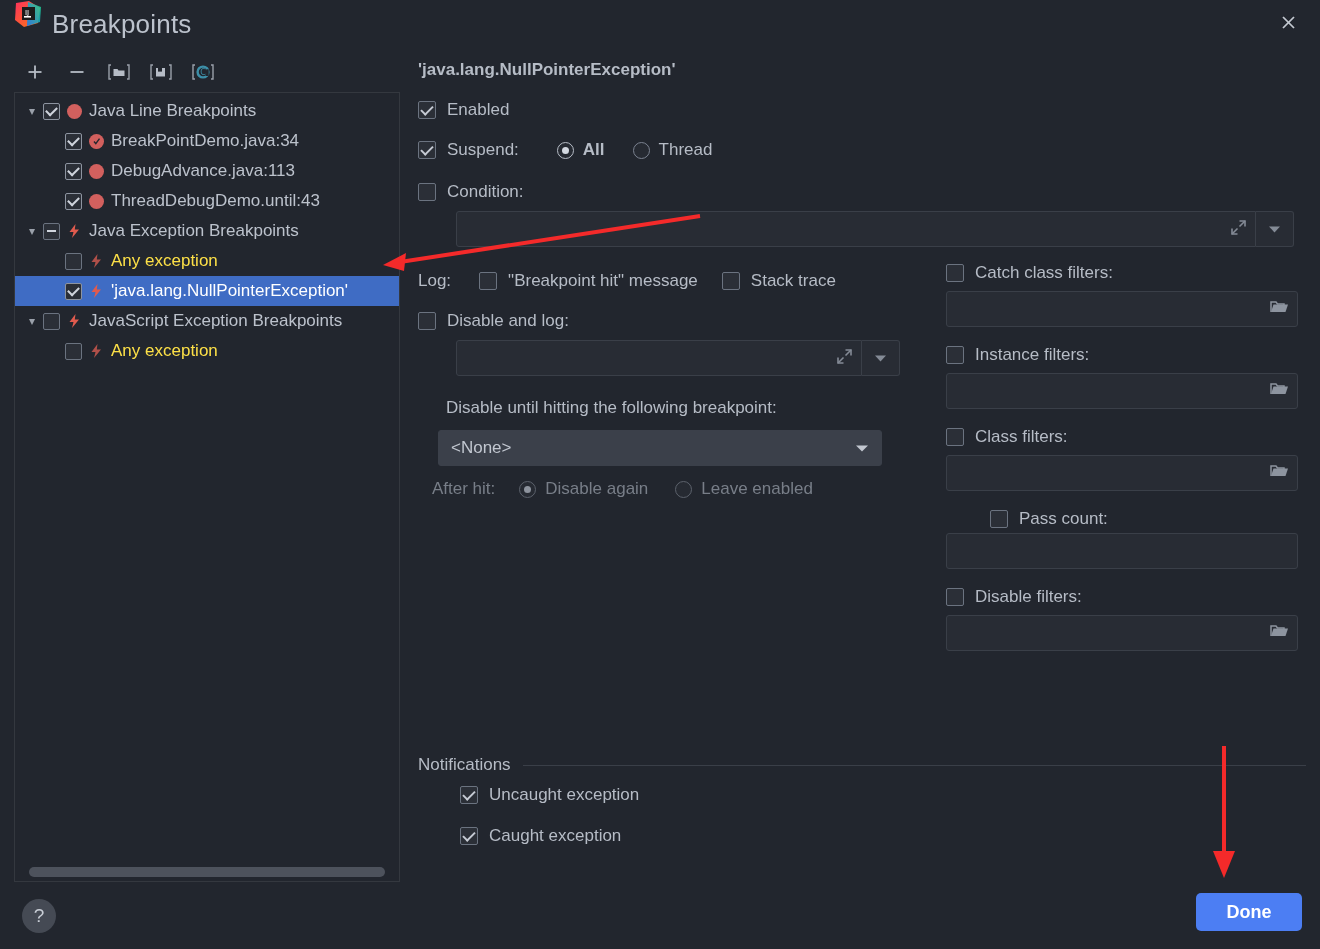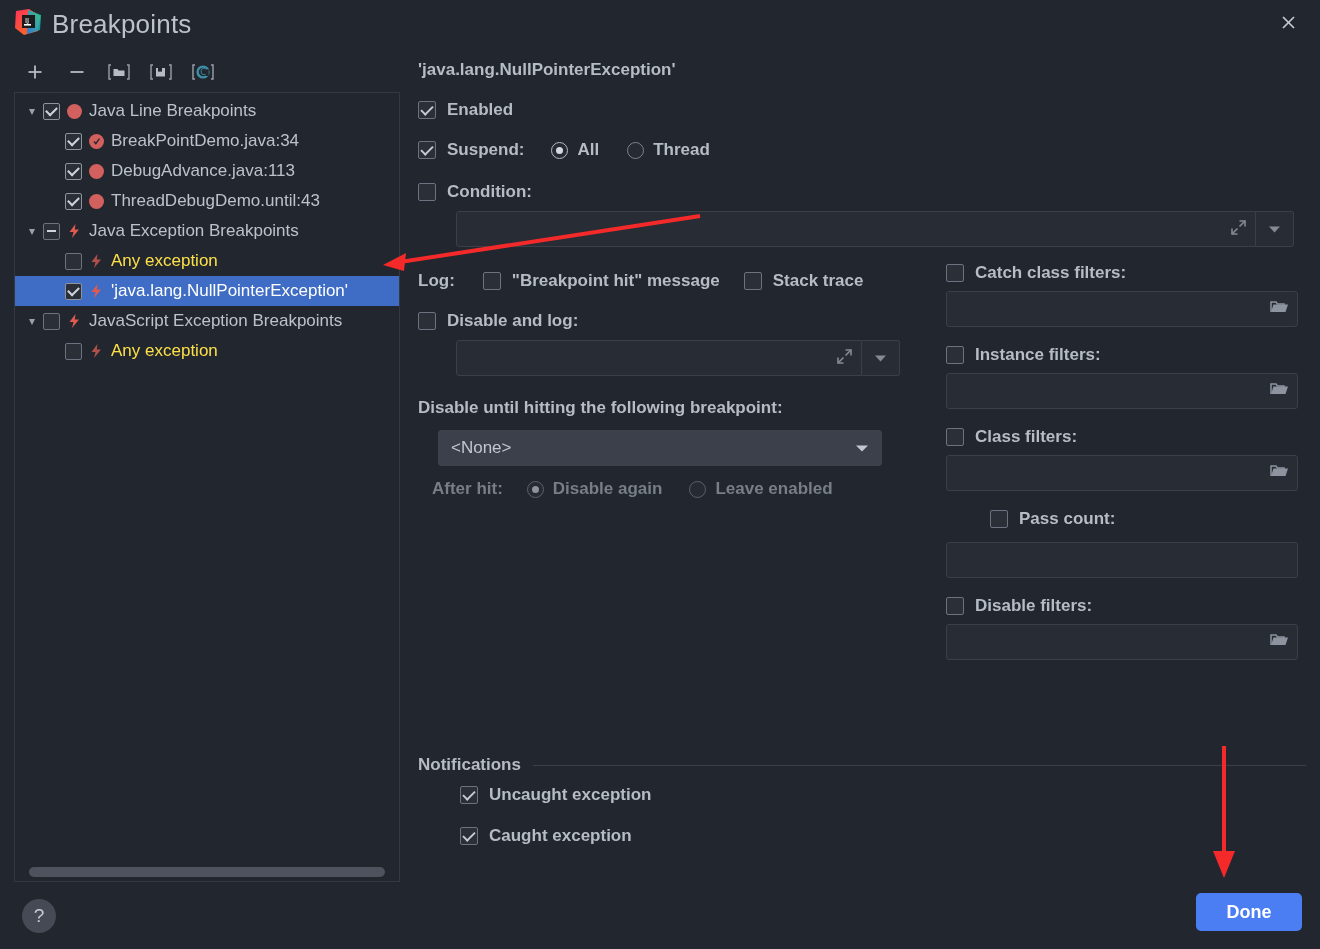--- a/index.html
+++ b/index.html
@@ -16,21 +16,21 @@
     background: #22262e;
     color: #b6bcc6;
   }
 
   
   .titlebar {
     position: absolute; left: 0; top: 0; width: 1320px; height: 44px;
     display: flex; align-items: center;
   }
   .ij-logo {
-    position: absolute; left: 14px; top: 8px;
+    position: absolute; left: 14px; top: 0;
     width: 28px; height: 28px; border-radius: 3px;
     overflow: hidden;
   }
   .title-text {
     position: absolute; left: 52px; top: 9px;
     font-size: 26px; color: #bcc2cc; letter-spacing: .2px;
   }
   .close-btn {
     position: absolute; right: 18px; top: 8px;
     width: 28px; height: 28px;
@@ -109,21 +109,21 @@
     height: 10px; width: 356px; margin-left: 14px;
     background: #4d525c; border-radius: 5px;
   }
 
   
   .detail { position: absolute; left: 418px; top: 60px; width: 888px; }
   .detail-title {
     font-size: 17px; font-weight: bold; color: #b6bcc6; margin-bottom: 20px;
   }
   .row { display: flex; align-items: center; }
-  .lbl { font-size: 17px; color: #b6bcc6; font-weight: bold; }
+  .lbl { font-size: 17px; color: #b6bcc6; }
   .lbl.dim { color: #787e88; }
 
   .cb2 {
     width: 18px; height: 18px; min-width: 18px;
     border: 1px solid #6b7380; border-radius: 2px; background: #2b2f37;
     display: inline-flex; align-items: center; justify-content: center;
     margin-right: 11px; cursor: pointer;
   }
   .cb2.checked::after {
     content: ""; width: 10px; height: 5px;
@@ -359,21 +359,21 @@
 
     <div class="detail-title">'java.lang.NullPointerException'</div>
 
     <div class="row" style="margin-bottom:20px;">
       <span class="cb2 checked"></span>
       <span class="lbl">Enabled</span>
     </div>
 
     <div class="row" style="margin-bottom:22px;">
       <span class="cb2 checked"></span>
-      <span class="lbl" style="margin-right:27px;">Suspend:</span>
+      <span class="lbl" style="margin-right:38px;">Suspend:</span>
       <span class="radio sel"></span>
       <span class="lbl" style="font-weight:bold;margin-right:28px;">All</span>
       <span class="radio"></span>
       <span class="lbl">Thread</span>
     </div>
 
     <div class="row" style="margin-bottom:9px;">
       <span class="cb2"></span>
       <span class="lbl">Condition:</span>
     </div>
@@ -422,21 +422,21 @@
               </svg>
             </span>
           </div>
           <div class="drop-btn">
             <svg width="13" height="9" viewBox="0 0 13 9">
                 <path d="M1 1.5 L6.5 7.5 L12 1.5 Z" fill="#848b96"></path>
               </svg>
           </div>
         </div>
 
-        <div class="lbl" style="margin-bottom:12px;">Disable until hitting the following breakpoint:</div>
+        <div class="lbl" style="margin-bottom:12px;margin-left:28px;">Disable until hitting the following breakpoint:</div>
         <div class="combo" style="width:444px;margin-left:20px;margin-bottom:13px;">
           <span>&lt;None&gt;</span>
           <span>
             <svg width="14" height="9" viewBox="0 0 14 9">
                 <path d="M1 1.5 L7 7.5 L13 1.5 Z" fill="#c2c7d0"></path>
               </svg>
           </span>
         </div>
         <div class="row" style="margin-left:14px;">
           <span class="lbl dim" style="margin-right:24px;">After hit:</span>
@@ -481,21 +481,21 @@
         </div>
         <div class="field" style="width:352px;margin-bottom:18px;">
           <span>
             <svg width="20" height="16" viewBox="0 0 20 16">
               <path d="M2 13 L4.5 5.5 L19 5.5 L16.5 13 Z" fill="#8d949f"></path>
               <path d="M2 13 L2 3 L7 3 L8.5 5 L15 5 L15 6" fill="none" stroke="#8d949f" stroke-width="1.5"></path>
             </svg>
           </span>
         </div>
 
-        <div class="row" style="margin-bottom:13px;padding-left:44px;">
+        <div class="row" style="margin-bottom:4px;padding-left:44px;">
           <span class="cb2"></span>
           <span class="lbl">Pass count:</span>
         </div>
         <div class="field" style="width:352px;margin-bottom:18px;"></div>
 
         <div class="row" style="margin-bottom:8px;">
           <span class="cb2"></span>
           <span class="lbl">Disable filters:</span>
         </div>
         <div class="field" style="width:352px;">

